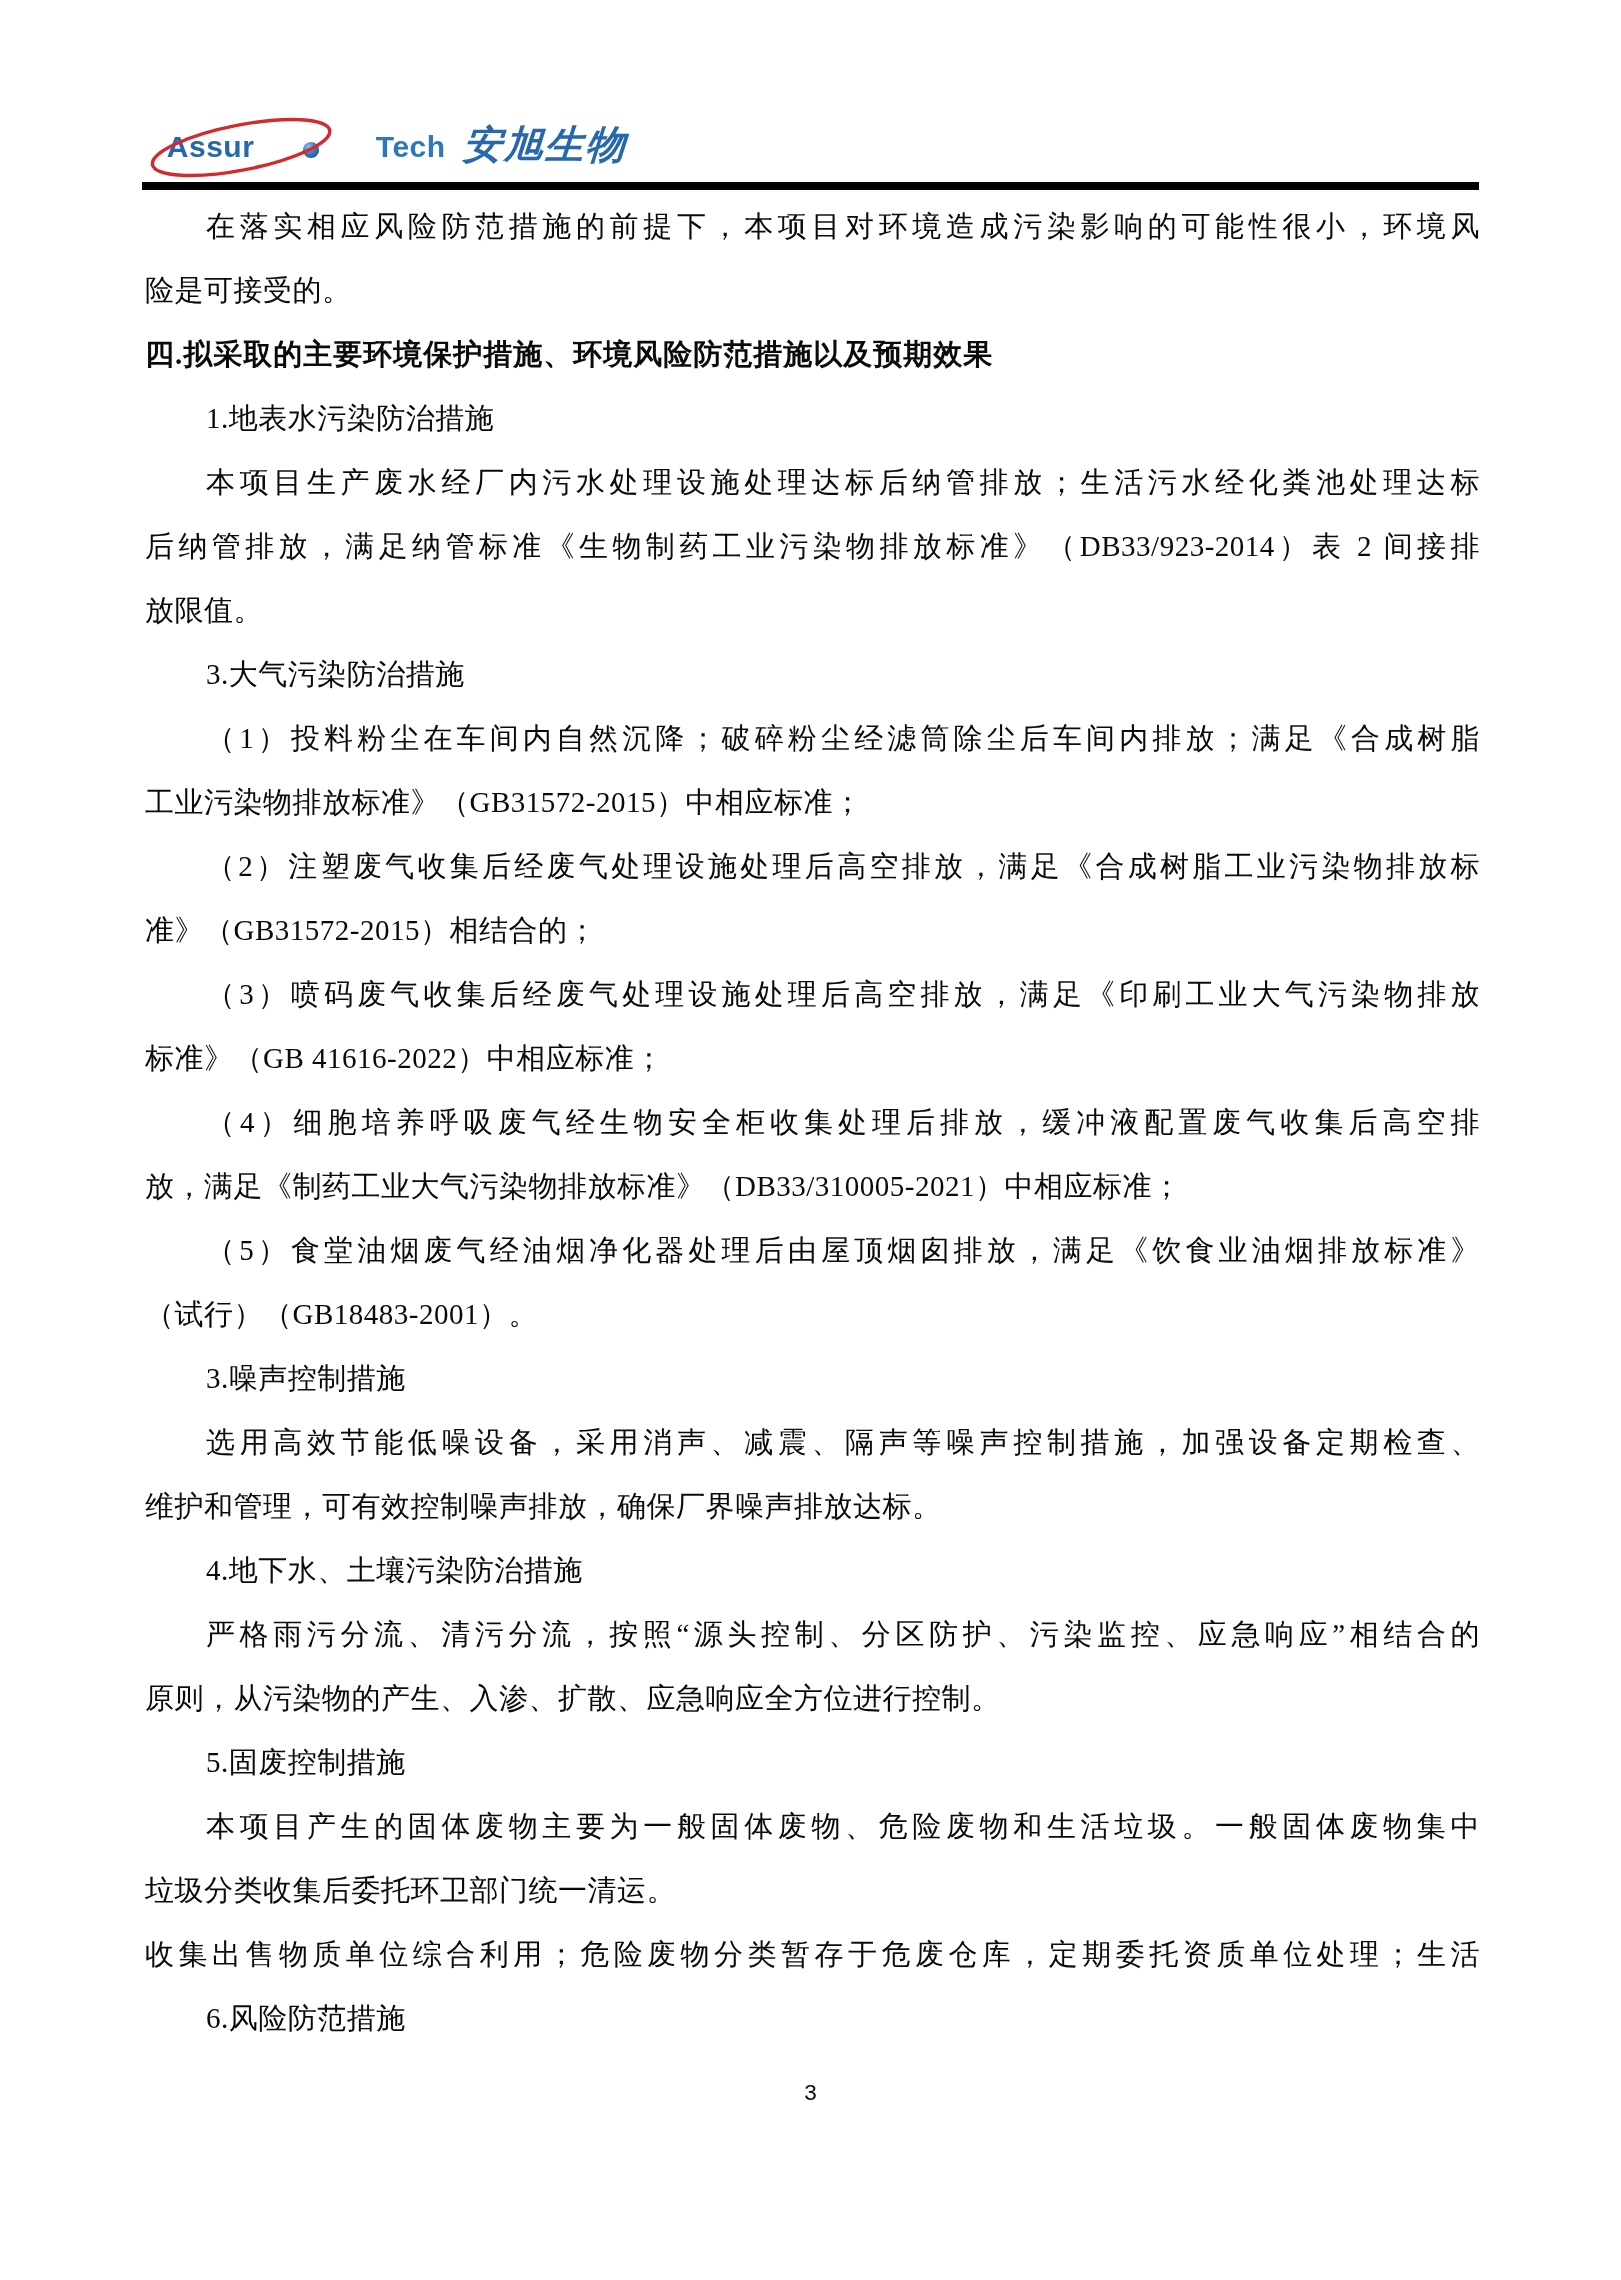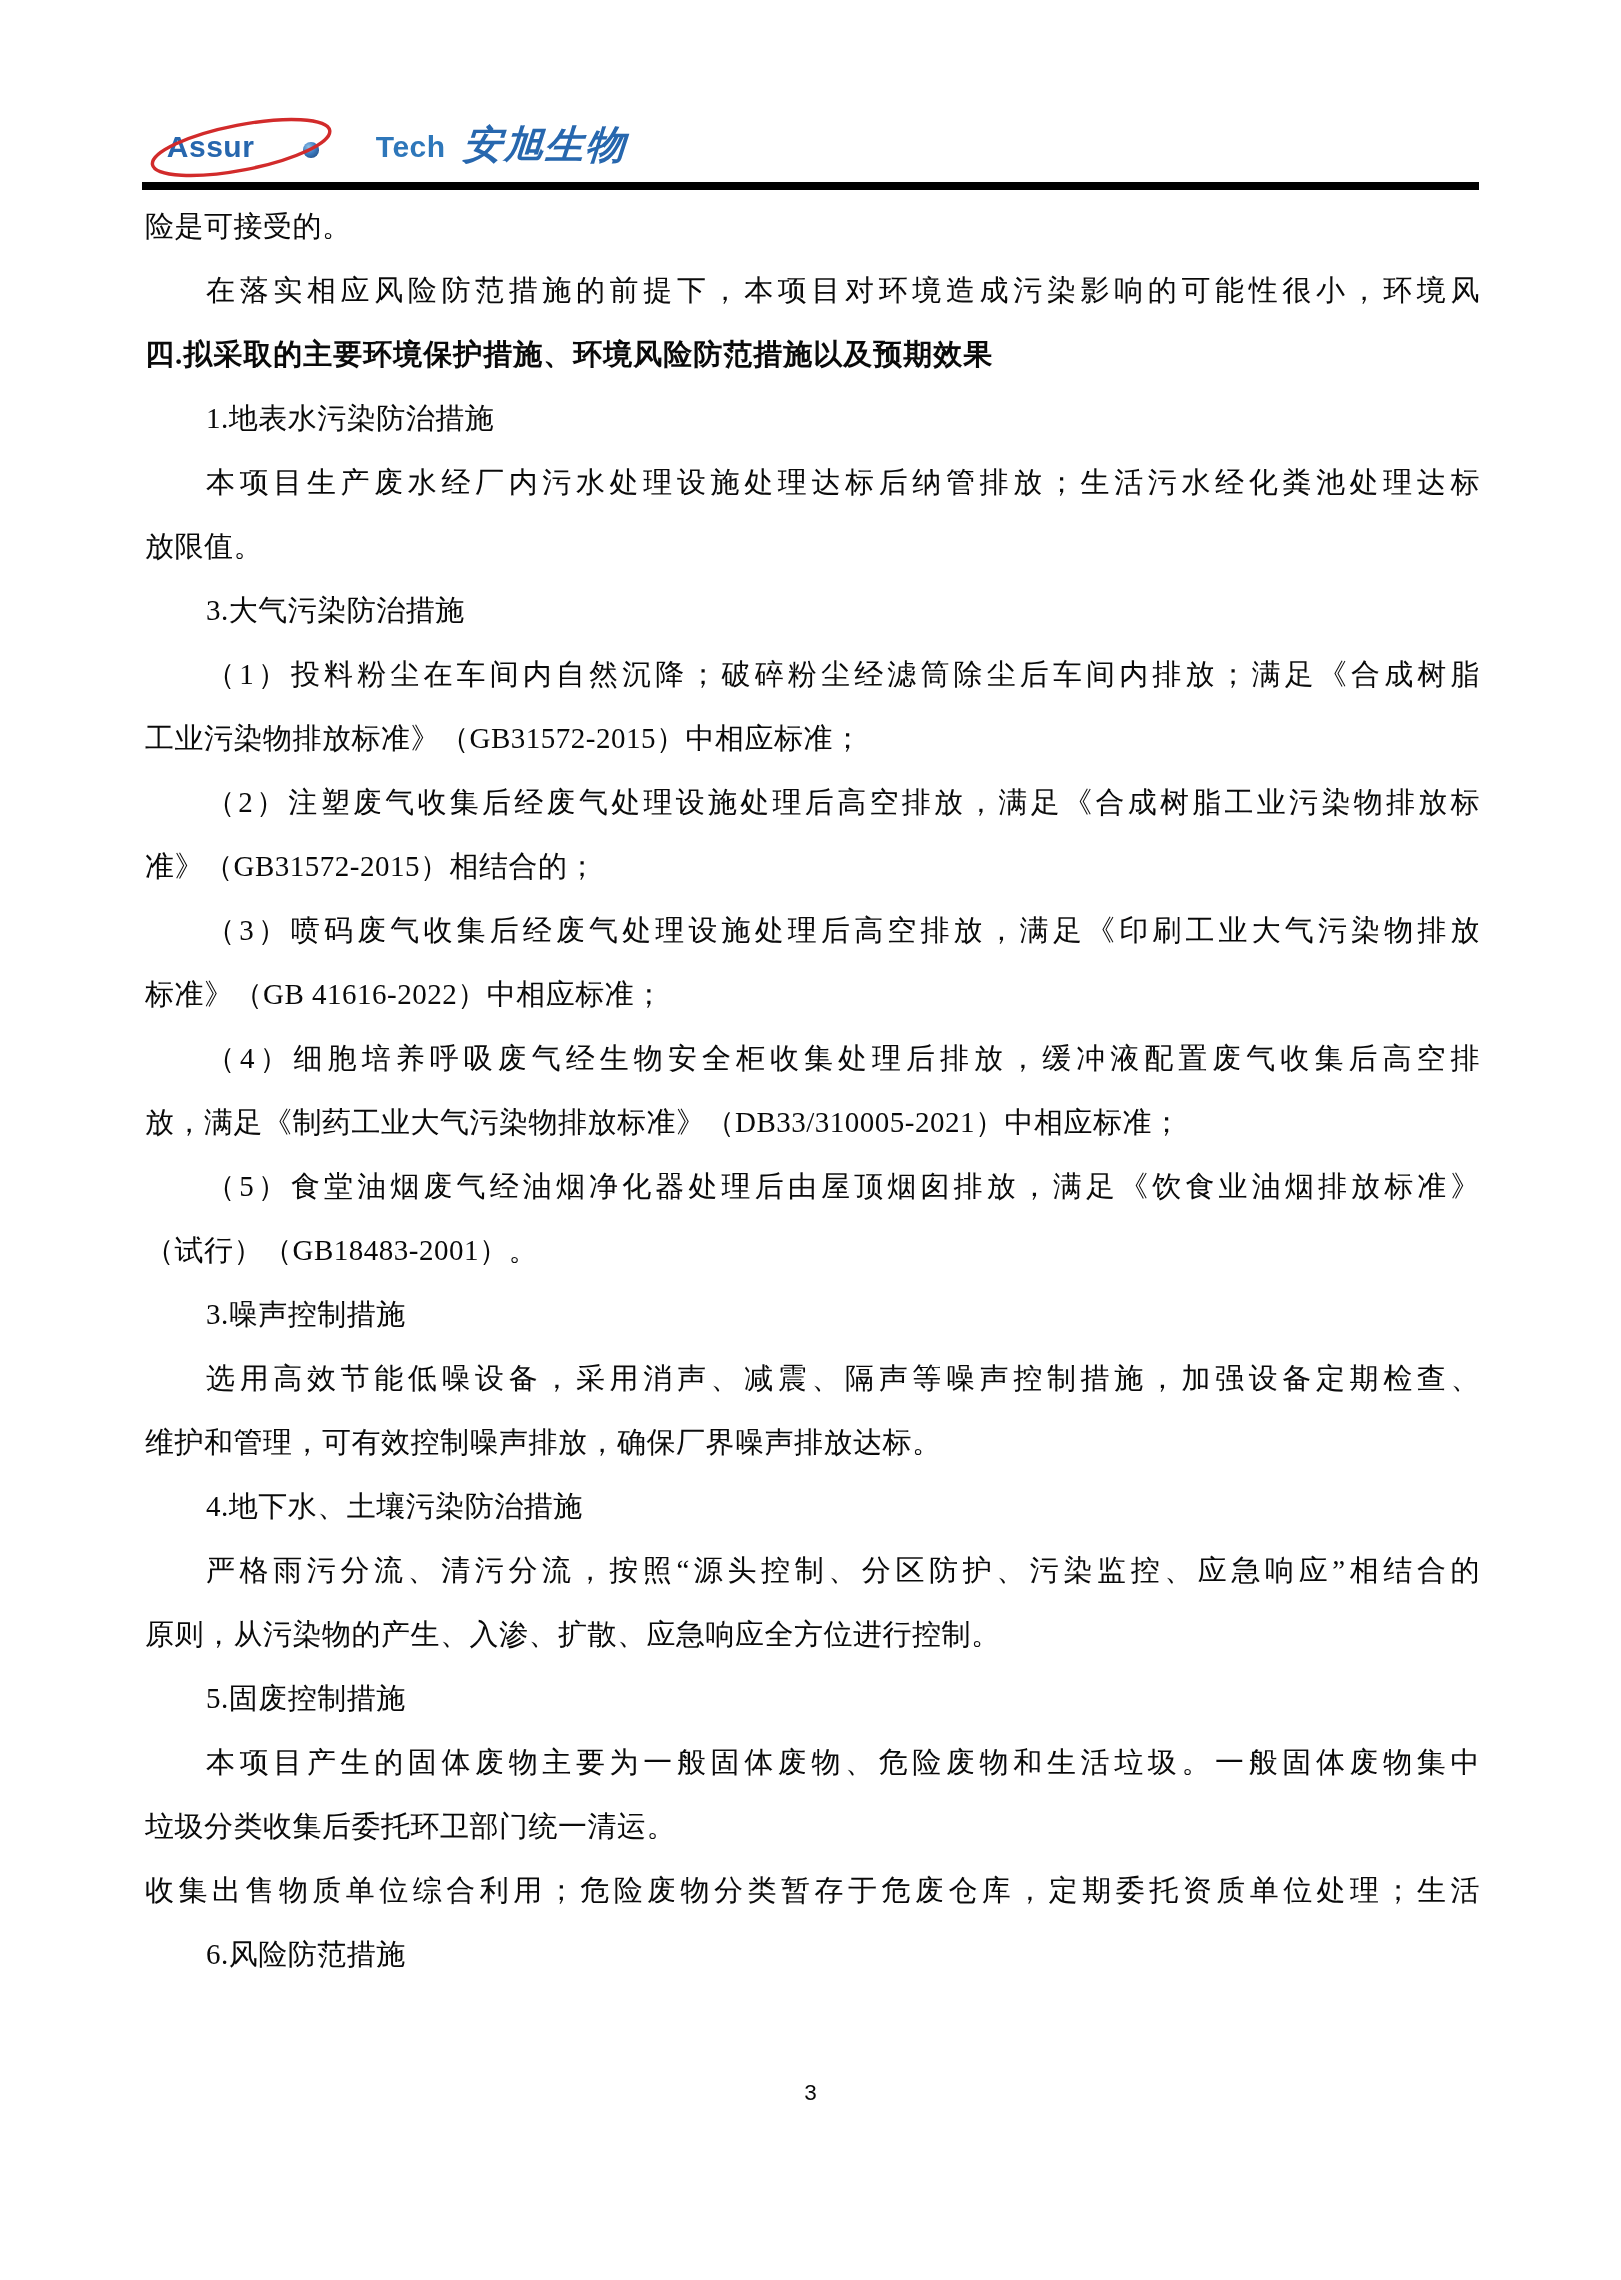--- a/index.html
+++ b/index.html
@@ -118,25 +118,26 @@
       <span>Assur</span>
         <span class="logo-globe"></span>
         <span class="logo-tech">Tech</span>
     </span>
     <span class="logo-cn">安旭生物</span>
   </div>
 
   <div class="header-rule"></div>
 
   <div class="content">
+      <div class="line indent justify"><span>在落实相应风险防范措施的前提下，本项目对环境造成污染影响的可能性很小，环境风</span></div>
       <div class="line"><span>险是可接受的。</span></div>
-      <div class="line indent justify"><span>在落实相应风险防范措施的前提下，本项目对环境造成污染影响的可能性很小，环境风</span></div>
       <div class="line bold"><span>四.拟采取的主要环境保护措施、环境风险防范措施以及预期效果</span></div>
       <div class="line indent"><span>1.地表水污染防治措施</span></div>
       <div class="line indent justify"><span>本项目生产废水经厂内污水处理设施处理达标后纳管排放；生活污水经化粪池处理达标</span></div>
+      <div class="line justify"><span>后纳管排放，满足纳管标准《生物制药工业污染物排放标准》（DB33/923-2014）表 2 间接排</span></div>
       <div class="line"><span>放限值。</span></div>
       <div class="line indent"><span>3.大气污染防治措施</span></div>
       <div class="line indent justify"><span>（1）投料粉尘在车间内自然沉降；破碎粉尘经滤筒除尘后车间内排放；满足《合成树脂</span></div>
       <div class="line"><span>工业污染物排放标准》（GB31572-2015）中相应标准；</span></div>
       <div class="line indent justify"><span>（2）注塑废气收集后经废气处理设施处理后高空排放，满足</span><span class="small">《合成树脂工业污染物排放标</span></div>
       <div class="line"><span class="small">准》（GB31572-2015）</span><span>相结合的；</span></div>
       <div class="line indent justify"><span>（3）喷码废气收集后经废气处理设施处理后高空排放，满足《印刷工业大气污染物排放</span></div>
       <div class="line"><span>标准》（GB 41616-2022）中相应标准；</span></div>
       <div class="line indent justify"><span>（4）细胞培养呼吸废气经生物安全柜收集处理后排放，缓冲液配置废气收集后高空排</span></div>
       <div class="line"><span>放，满足《制药工业大气污染物排放标准》（DB33/310005-2021）中相应标准；</span></div>

